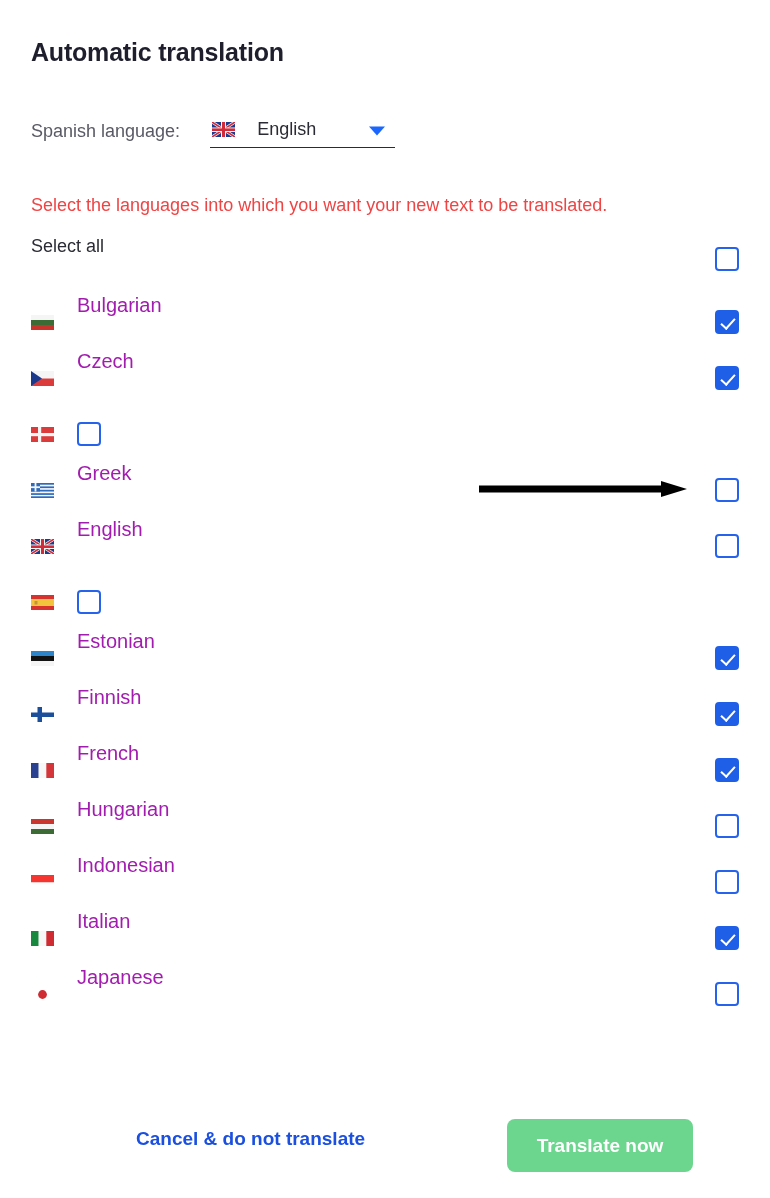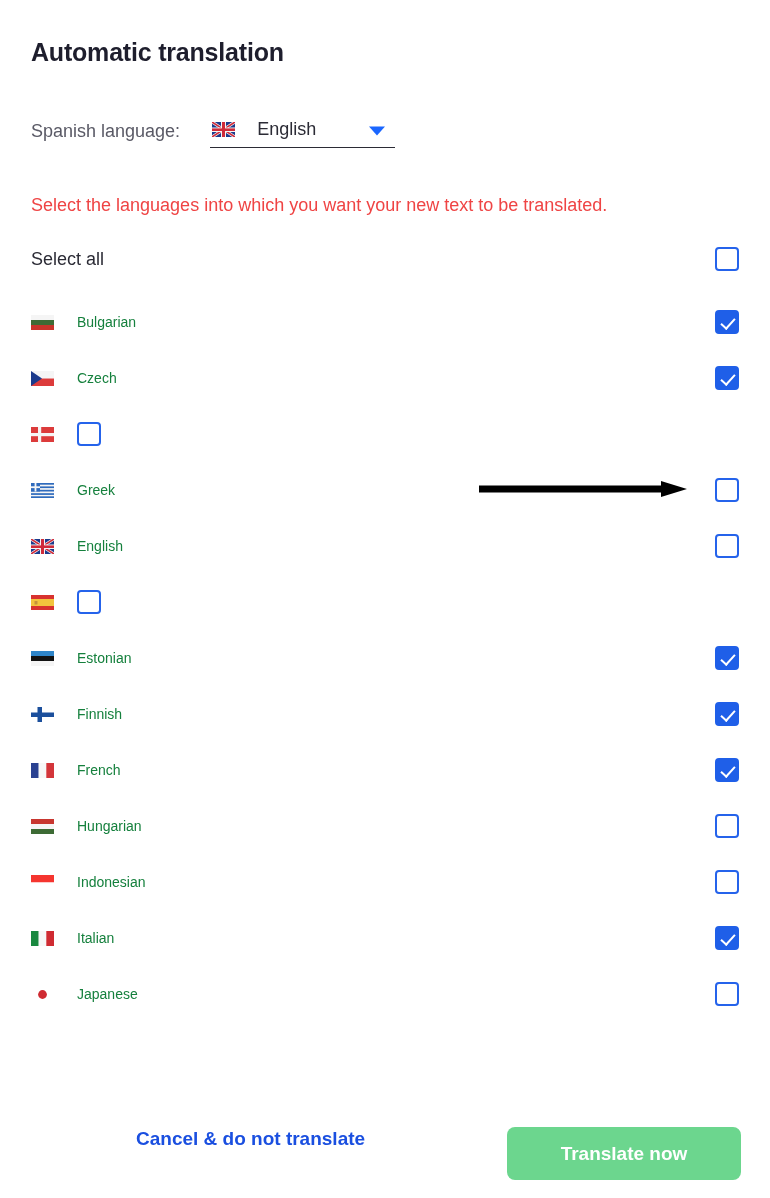--- a/index.html
+++ b/index.html
@@ -92,37 +92,36 @@
     left: 0;
     top: 236px;
     width: 770px;
     height: 812px;
     overflow: hidden;
   }
 
   .row {
     position: relative;
     display: flex;
-    align-items: center;
     height: 56px;
     padding-left: 31px;
     padding-right: 31px;
   }
   .row.select-all { height: 46px; }
   .row.spacer-after { margin-bottom: 12px; }
 
   .row .flag-cell {
     flex: 0 0 46px;
     display: flex;
     align-items: center;
   }
   .row .label {
     flex: 1 1 auto;
-    font-size: 14px;
-    color: #15803d;
+    font-size: 20px;
+    color: #a21caf;
     white-space: nowrap;
   }
   .row.select-all .label {
     font-size: 18px;
     color: #2b2b35;
     padding-left: 0;
   }
 
   
   .cb {
@@ -206,22 +205,22 @@
     font-weight: bold;
     color: #1a4fe0;
     text-decoration: none;
     white-space: nowrap;
     cursor: pointer;
     margin-left: 42px;
   }
   .translate-btn {
     position: absolute;
     left: 507px;
-    top: 19px;
-    width: 234px;
+    top: 11px;
+    width: 186px;
     height: 53px;
     border: none;
     border-radius: 8px;
     background: #6cd68e;
     color: #ffffff;
     font-family: "Liberation Sans", sans-serif;
     font-size: 19px;
     font-weight: bold;
     cursor: pointer;
   }

